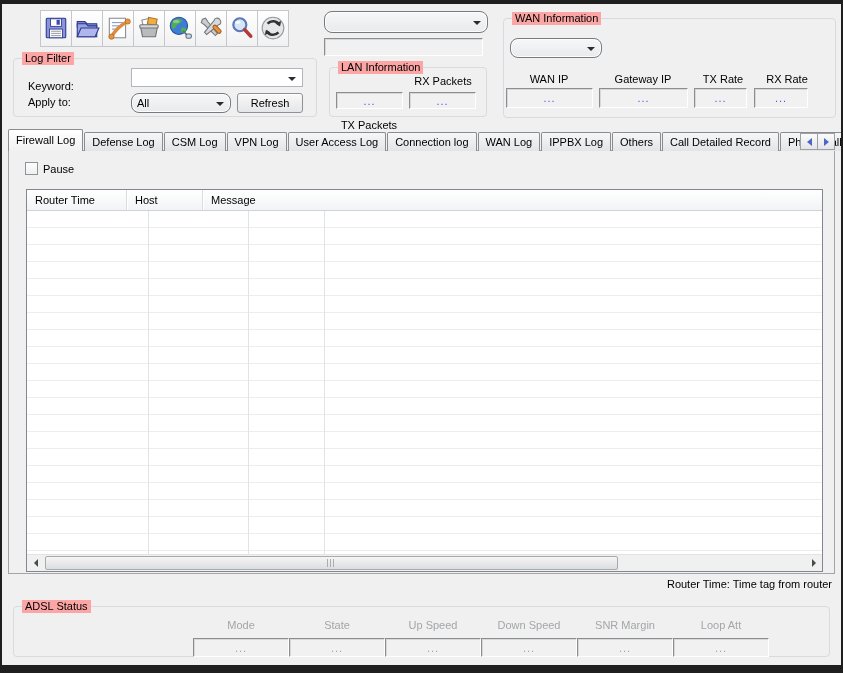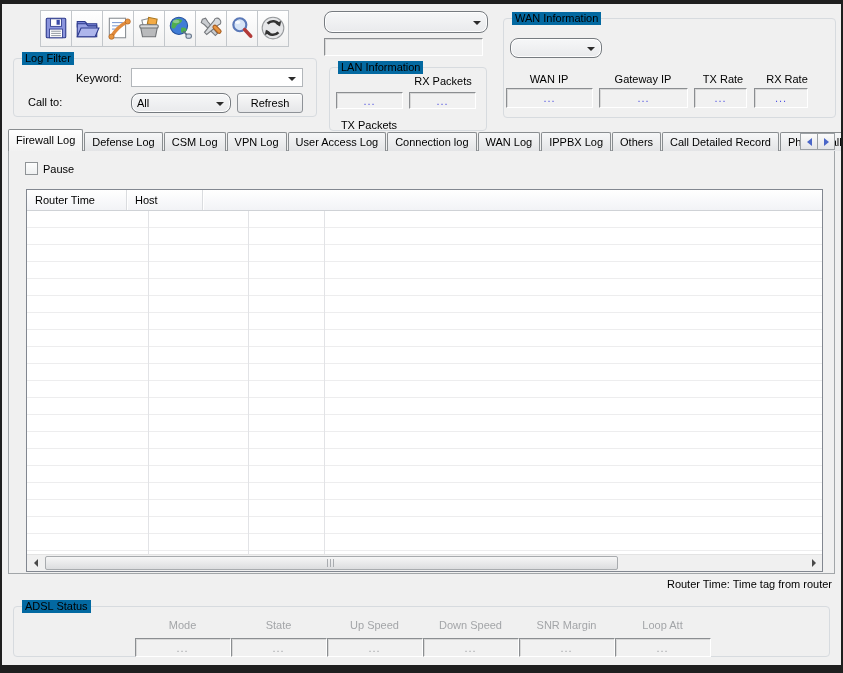--- a/index.html
+++ b/index.html
@@ -14,21 +14,21 @@
 
   
   .toolbar { position:absolute; left:40px; top:10px; display:flex; }
   .tool-btn { width:32px; height:37px; background:linear-gradient(#ffffff,#f1f1f1);
               border:1px solid #c3c7cb; display:flex; align-items:center; justify-content:center; cursor:pointer; }
   .tool-btn + .tool-btn { margin-left:-1px; }
   .tool-btn svg { width:26px; height:26px; }
 
   
   .group { position:absolute; border:1px solid #d7dbdf; border-radius:4px; }
-  .group-label { position:absolute; top:-7px; left:8px; background:#0369a1; padding:0 3px; line-height:13px; white-space:nowrap; }
+  .group-label { position:absolute; top:-7px; left:8px; background:#fca5a5; padding:0 3px; line-height:13px; white-space:nowrap; }
   .dropdown { position:absolute; border:1px solid #767b80; border-radius:8px;
               background:linear-gradient(#f6f7f8,#e9eaec); box-shadow:inset 0 0 0 1px #fdfdfd;
               display:flex; align-items:center; padding-left:5px; cursor:pointer; }
   .dd-arrow { position:absolute; right:6px; top:50%; margin-top:-1px;
               width:0; height:0; border-left:4px solid transparent; border-right:4px solid transparent; border-top:4px solid #2b2b2b; }
   .combo-edit { position:absolute; background:#ffffff; border:1px solid #b2b6ba;
                 display:flex; align-items:center; padding-left:5px; cursor:text; }
   .sunken { position:absolute; background:#f1f1f1;
             border-top:1px solid #8b8e91; border-left:1px solid #8b8e91;
             border-bottom:1px solid #ffffff; border-right:1px solid #ffffff;
@@ -76,21 +76,21 @@
   .sb-track { flex:1; position:relative; }
   .sb-thumb { position:absolute; left:1px; top:1px; bottom:1px; width:573px;
               background:linear-gradient(#f6f6f6,#dcdddf); border:1px solid #a8abae; border-radius:2px; cursor:grab;
               display:flex; align-items:center; justify-content:center; }
   .sb-grip { width:9px; height:8px;
              background:repeating-linear-gradient(90deg, #a9acb0 0 1px, transparent 1px 3px); }
 
   
   .status-left { position:absolute; left:3px; top:578px; }
   .status-right { position:absolute; right:11px; top:578px; }
-  .adsl-row { position:absolute; left:62px; right:60px; top:12px; display:flex; justify-content:center; }
+  .adsl-row { position:absolute; left:62px; right:60px; top:12px; display:flex; justify-content:flex-end; }
   .adsl-col { width:96px; position:relative; height:40px; }
   .adsl-col .lbl { position:absolute; top:0; left:0; right:0; text-align:center; color:#a3a5a8; }
   .adsl-col .fld { position:absolute; left:0; top:19px; width:96px; height:19px; color:#a3a5a8; }
 </style>
 </head>
 <body>
 
 <div class="window">
   <div class="frame top"></div>
   <div class="frame bottom"></div>
@@ -173,36 +173,36 @@
   <div class="dropdown" style="left:324px; top:11px; width:164px; height:22px;">
     <span></span>
     <span class="dd-arrow"></span>
   </div>
   <div class="sunken" style="left:324px; top:38px; width:159px; height:18px;">
     <span></span>
   </div>
 
   <div class="group" style="left:13px; top:58px; width:304px; height:59px;">
     <span class="group-label">Log Filter</span>
-    <span class="flabel" style="left:14px; top:13px;margin-left:48px;">Keyword:</span>
+    <span class="flabel" style="left:14px; top:21px;">Keyword:</span>
     <div class="combo-edit" style="left:117px; top:9px; width:172px; height:19px;">
       <span></span>
       <span class="dd-arrow"></span>
     </div>
-    <span class="flabel" style="left:14px; top:37px;">Call to:</span>
+    <span class="flabel" style="left:14px; top:37px;">Apply to:</span>
     <div class="dropdown" style="left:117px; top:34px; width:100px; height:20px;">
       <span>All</span>
       <span class="dd-arrow"></span>
     </div>
     <div class="btn" style="left:223px; top:34px; width:66px; height:20px;">
       <span>Refresh</span>
     </div>
   </div>
 
-  <div class="group" style="left:329px; top:67px; width:158px; height:64px;">
+  <div class="group" style="left:329px; top:67px; width:158px; height:50px;">
     <span class="group-label">LAN Information</span>
     <span class="flabel center" style="left:39px; top:7px;margin-top:44px;">TX Packets</span>
     <span class="flabel center" style="left:113px; top:7px;">RX Packets</span>
     <div class="sunken valuebox" style="left:6px; top:24px; width:67px; height:17px;">
       <span>...</span>
     </div>
     <div class="sunken valuebox" style="left:79px; top:24px; width:67px; height:17px;">
       <span>...</span>
     </div>
   </div>
@@ -260,20 +260,23 @@
     </div>
 
     <div class="logtable">
       <div class="thead">
         <div class="th" style="width:100px;">
             <span>Router Time</span>
           </div>
         <div class="th" style="width:76px;">
             <span>Host</span>
           </div>
+        <div class="th" style="flex:1; border-right:none; box-shadow:none;">
+            <span>Message</span>
+          </div>
       </div>
       <div class="tbody">
         <div class="vline" style="left:121px;"></div>
         <div class="vline" style="left:221px;"></div>
         <div class="vline" style="left:297px;"></div>
       </div>
       <div class="hscroll">
         <div class="sb-btn">
             <span class="sb-tri-l"></span>
           </div>

